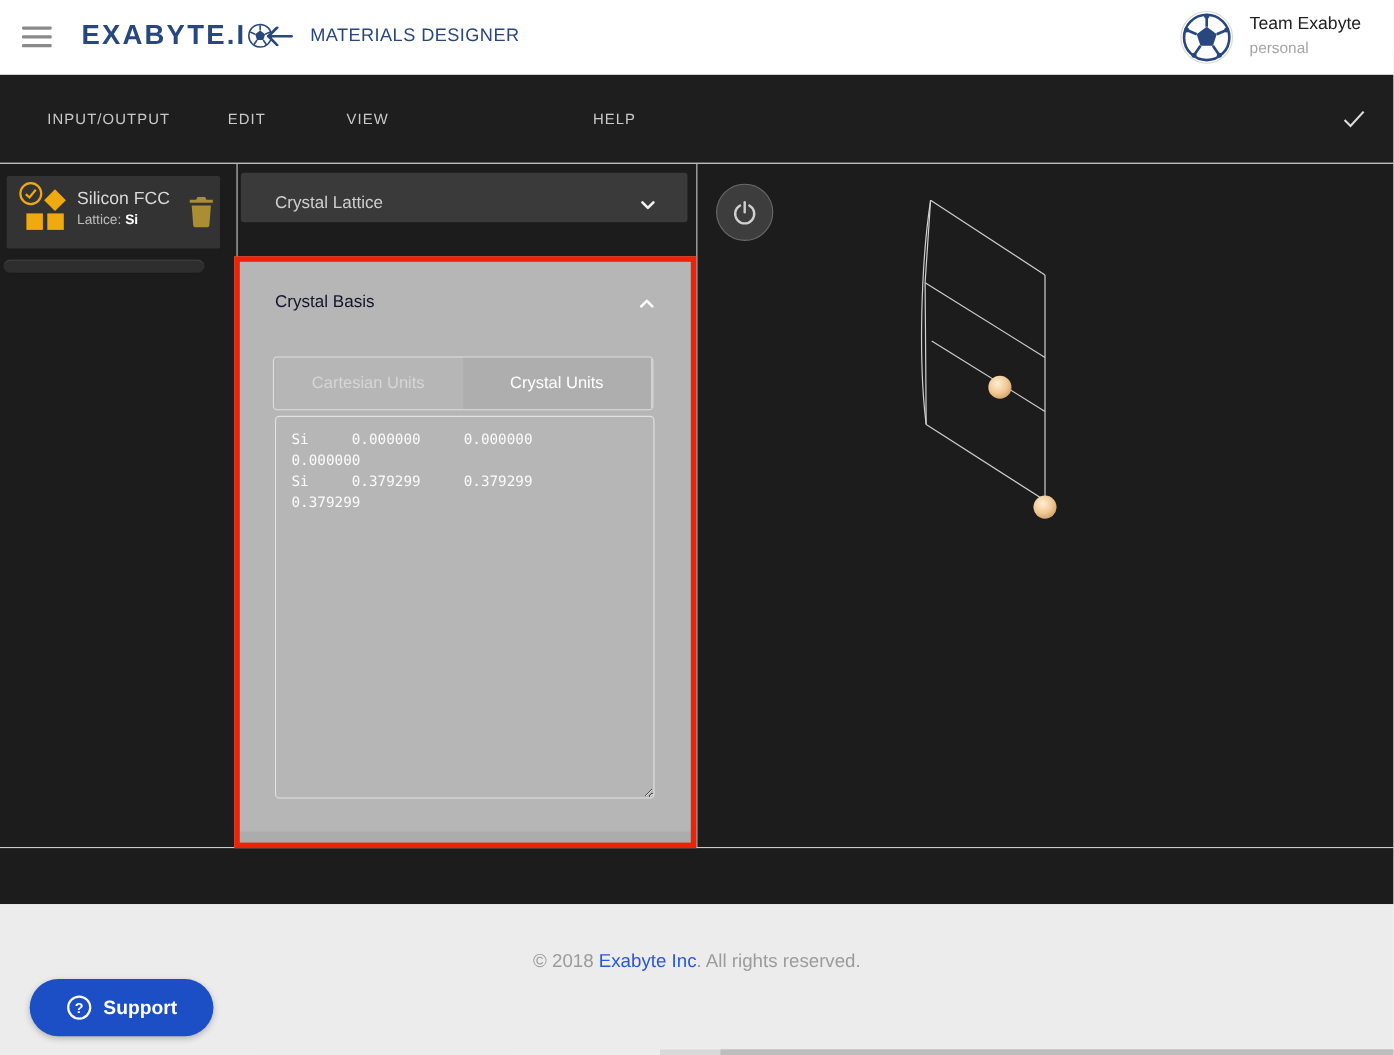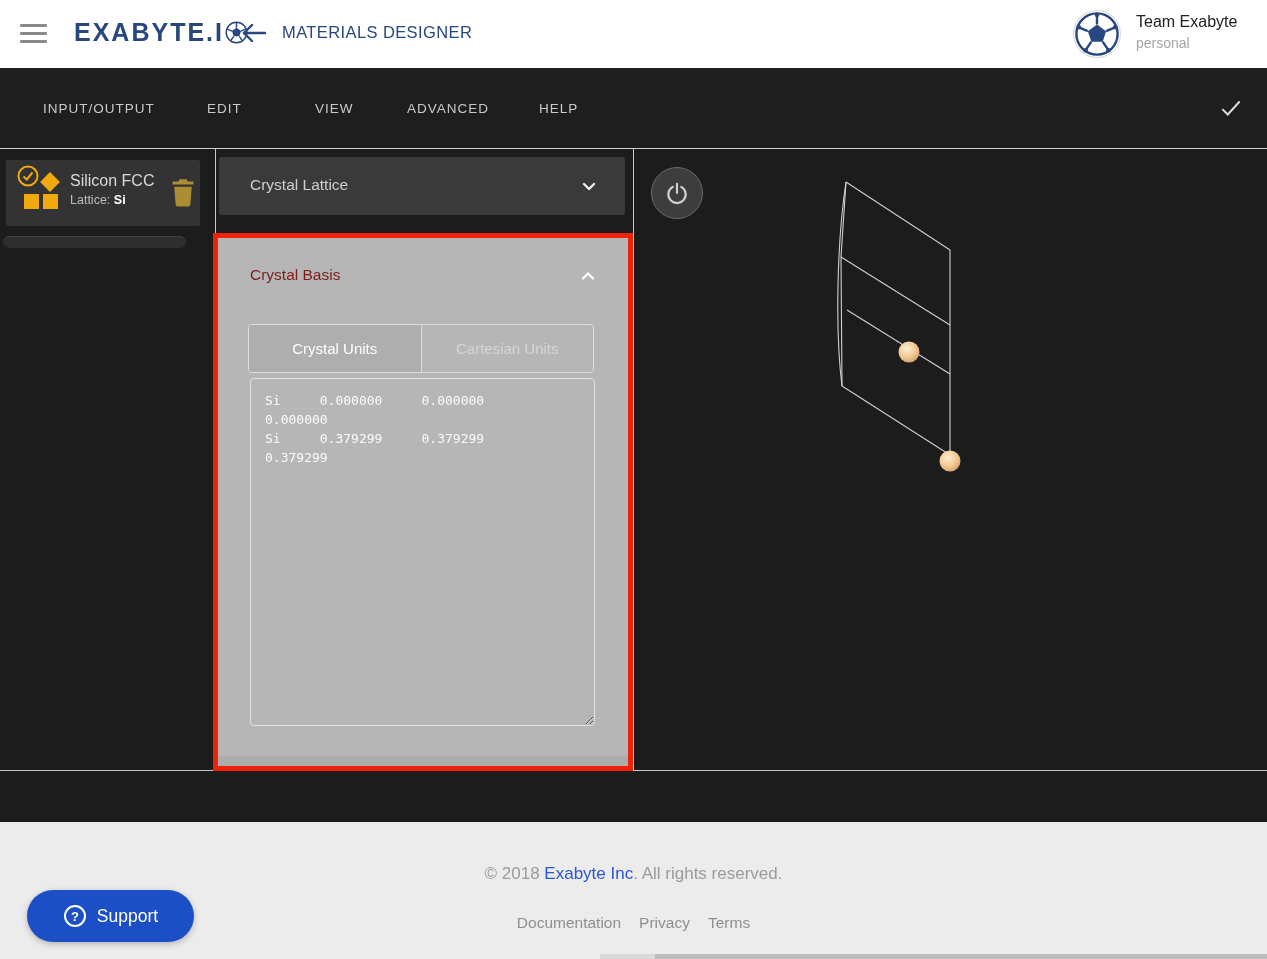--- a/index.html
+++ b/index.html
@@ -46,30 +46,30 @@
   #material-text{left:64px;top:12px;width:100px;}
   #material-name{font-size:16px;color:#d9d9d9;}
   #material-formula{font-size:12.5px;color:#bdbdbd;margin-top:3px;}
   #material-formula b{color:#ffffff;}
   #trash-btn{left:163px;top:16px;width:28px;height:32px;cursor:pointer;}
   #side-scrollbar{left:3px;top:87px;width:183px;height:13px;border-radius:7px;
                   background:#2e2e2e;box-shadow:inset 0 1px 0 #3f3f3f, inset 0 -1px 0 #1a1a1a;
                   cursor:pointer;}
 
   
-  #lattice-panel{left:219px;top:8px;width:406px;height:58px;background:#3a3a3a;
+  #lattice-panel{left:219px;top:8px;width:406px;height:45px;background:#3a3a3a;
                  border-radius:3px;cursor:pointer;}
   #lattice-title{left:31px;top:19px;font-size:15.5px;color:#cfcfcf;}
   #lattice-chevron{left:358px;top:17px;width:24px;height:24px;cursor:pointer;}
 
   
   #highlight-box{left:213px;top:84px;width:420px;height:538px;
                  border:5px solid #ee2206;background:#b6b6b6;box-sizing:border-box;
                  box-shadow:inset 0 -10px 0 rgba(0,0,0,0.05);}
-  #basis-title{left:32px;top:28px;font-size:15.5px;color:#7f1d1d;}
+  #basis-title{left:32px;top:28px;font-size:15.5px;color:#0f172a;}
   #basis-chevron{left:358px;top:26px;width:24px;height:24px;cursor:pointer;}
   #basis-tabs{left:30px;top:86px;width:346px;height:49px;display:flex;
               border:1px solid #dedede;border-radius:4px;box-sizing:border-box;overflow:hidden;}
   .tab{flex:1;display:flex;align-items:center;justify-content:center;
        font-size:15px;cursor:pointer;}
   .tab.active{background:#aeaeae;color:#ffffff;border-right:1px solid #dedede;}
   .tab.inactive{background:transparent;color:#d6d6d6;}
   #basis-textarea{left:32px;top:140px;width:345px;height:348px;box-sizing:border-box;
                   background:transparent;border:1px solid #e2e2e2;border-radius:4px;
                   padding:12px 14px;color:#fbfbfb;resize:both;
@@ -85,21 +85,21 @@
   
   #footer{left:0;top:822px;width:1267px;height:137px;background:#ececec;padding-left:13px;}
   #copyright{left:0;top:42px;width:1267px;text-align:center;font-size:17px;color:#9b9b9b;}
   #company-link{color:#2a56d6;cursor:pointer;}
   #footer-links{left:0;top:92px;width:1267px;display:flex;justify-content:center;gap:18px;
                 font-size:15.5px;color:#8f8f8f;}
   .footer-link{cursor:pointer;}
   #support-btn{left:27px;top:68px;width:167px;height:52px;border-radius:28px;
                background:#1c4fc5;display:flex;align-items:center;justify-content:center;
                gap:10px;cursor:pointer;box-shadow:0 2px 6px rgba(0,0,0,0.25);}
-  #support-label{color:#ffffff;font-size:17.5px;font-weight:normal;}
+  #support-label{color:#ffffff;font-size:17.5px;font-weight:bold;}
   #bottom-scroll-track{left:600px;top:132px;width:667px;height:5px;background:#d9d9d9;}
   #bottom-scroll-thumb{left:655px;top:132px;width:612px;height:5px;background:#bdbdbd;}
 
   svg{display:block;}
 </style>
 </head>
 <body>
 
 <div id="app">
 
@@ -152,21 +152,20 @@
     <div id="user-block" class="abs">
       <div id="user-name">Team Exabyte</div>
       <div id="user-context">personal</div>
     </div>
   </div>
 
   <div id="menubar" class="abs">
     <div class="menu-item" style="left:43px">INPUT/OUTPUT</div>
     <div class="menu-item" style="left:207px">EDIT</div>
     <div class="menu-item" style="left:315px">VIEW</div>
-    <div class="menu-item" style="left:407px">ADVANCED</div>
     <div class="menu-item" style="left:539px">HELP</div>
     <svg id="menu-check" class="abs" viewBox="0 0 24 24">
       <polyline points="4,13 9,18 20,6" fill="none" stroke="#dcdcdc" stroke-width="1.8"></polyline>
     </svg>
   </div>
 
   <div id="content" class="abs">
     <div class="vdiv" style="left:215px"></div>
     <div class="vdiv" style="left:633px"></div>
     <div id="hdiv" class="abs"></div>
@@ -201,22 +200,22 @@
         <polyline points="7,10 12,15 17,10" fill="none" stroke="#f0f0f0" stroke-width="2.4" stroke-linecap="round" stroke-linejoin="round"></polyline>
       </svg>
     </div>
 
     <div id="highlight-box" class="abs">
       <div id="basis-title" class="abs">Crystal Basis</div>
       <svg id="basis-chevron" class="abs" viewBox="0 0 24 24">
         <polyline points="7,14.5 12,9.5 17,14.5" fill="none" stroke="#ffffff" stroke-width="2.4" stroke-linecap="round" stroke-linejoin="round"></polyline>
       </svg>
       <div id="basis-tabs" class="abs">
+        <div class="tab inactive">Cartesian Units</div>
         <div class="tab active">Crystal Units</div>
-        <div class="tab inactive">Cartesian Units</div>
       </div>
       <textarea id="basis-textarea" class="abs" spellcheck="false" style="">Si     0.000000     0.000000     0.000000
 Si     0.379299     0.379299     0.379299</textarea>
     </div>
 
     <div id="power-btn" class="abs">
       <svg width="26" height="26" viewBox="0 0 24 24">
         <g stroke="#d0d0d0" stroke-width="2" fill="none" stroke-linecap="round">
           <line x1="12" y1="3.5" x2="12" y2="12"></line>
           <path d="M8.1 6.3 a8 8 0 1 0 7.8 0"></path>
@@ -242,25 +241,20 @@
       </g>
       <circle cx="909" cy="351" r="10.5" fill="url(#atomGrad)"></circle>
       <circle cx="950" cy="460" r="10.5" fill="url(#atomGrad)"></circle>
     </svg>
   </div>
 
   <div id="footer" class="abs">
     <div id="copyright" class="abs">
       <span>© 2018 </span><span id="company-link">Exabyte Inc</span><span>. All rights reserved.</span>
     </div>
-    <div id="footer-links" class="abs">
-      <span class="footer-link">Documentation</span>
-      <span class="footer-link">Privacy</span>
-      <span class="footer-link">Terms</span>
-    </div>
     <div id="support-btn" class="abs">
       <svg width="24" height="24" viewBox="0 0 24 24">
         <circle cx="12" cy="12" r="10" fill="none" stroke="#ffffff" stroke-width="2"></circle>
         <text x="12" y="16.5" text-anchor="middle" font-family="Liberation Sans, sans-serif" font-size="13" font-weight="bold" fill="#ffffff">?</text>
       </svg>
       <span id="support-label">Support</span>
     </div>
     <div id="bottom-scroll-track" class="abs"></div>
     <div id="bottom-scroll-thumb" class="abs"></div>
   </div>

